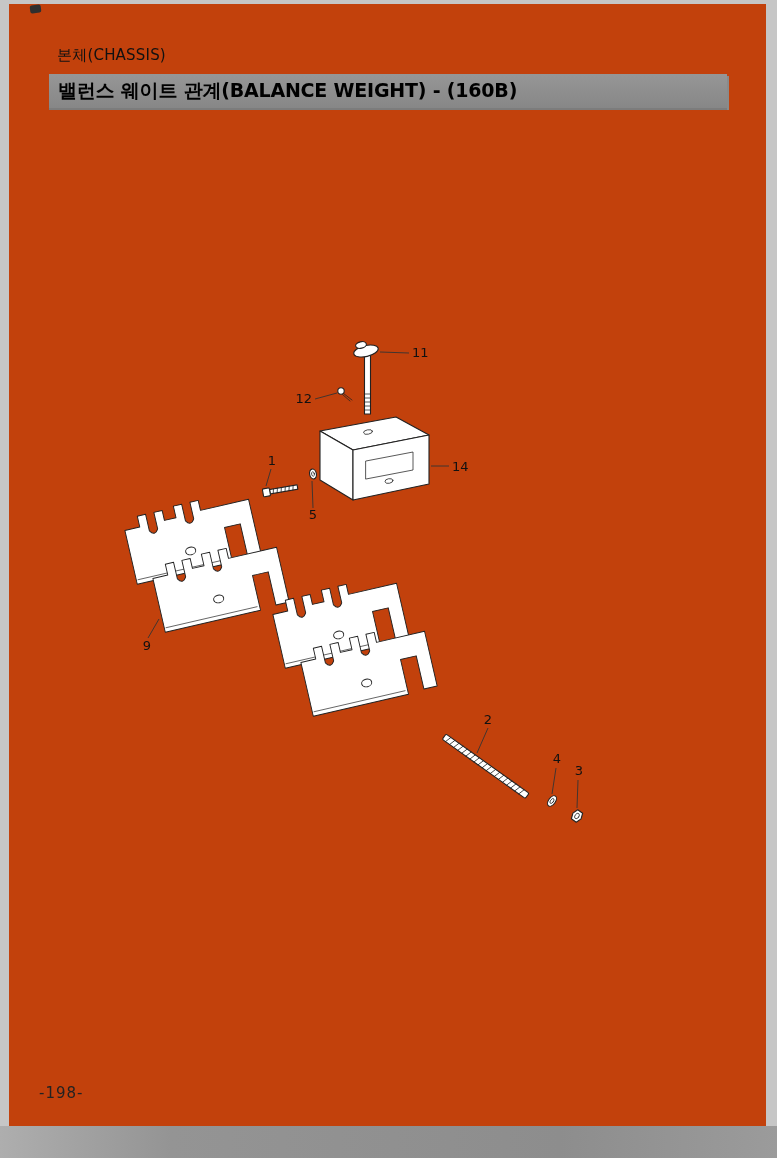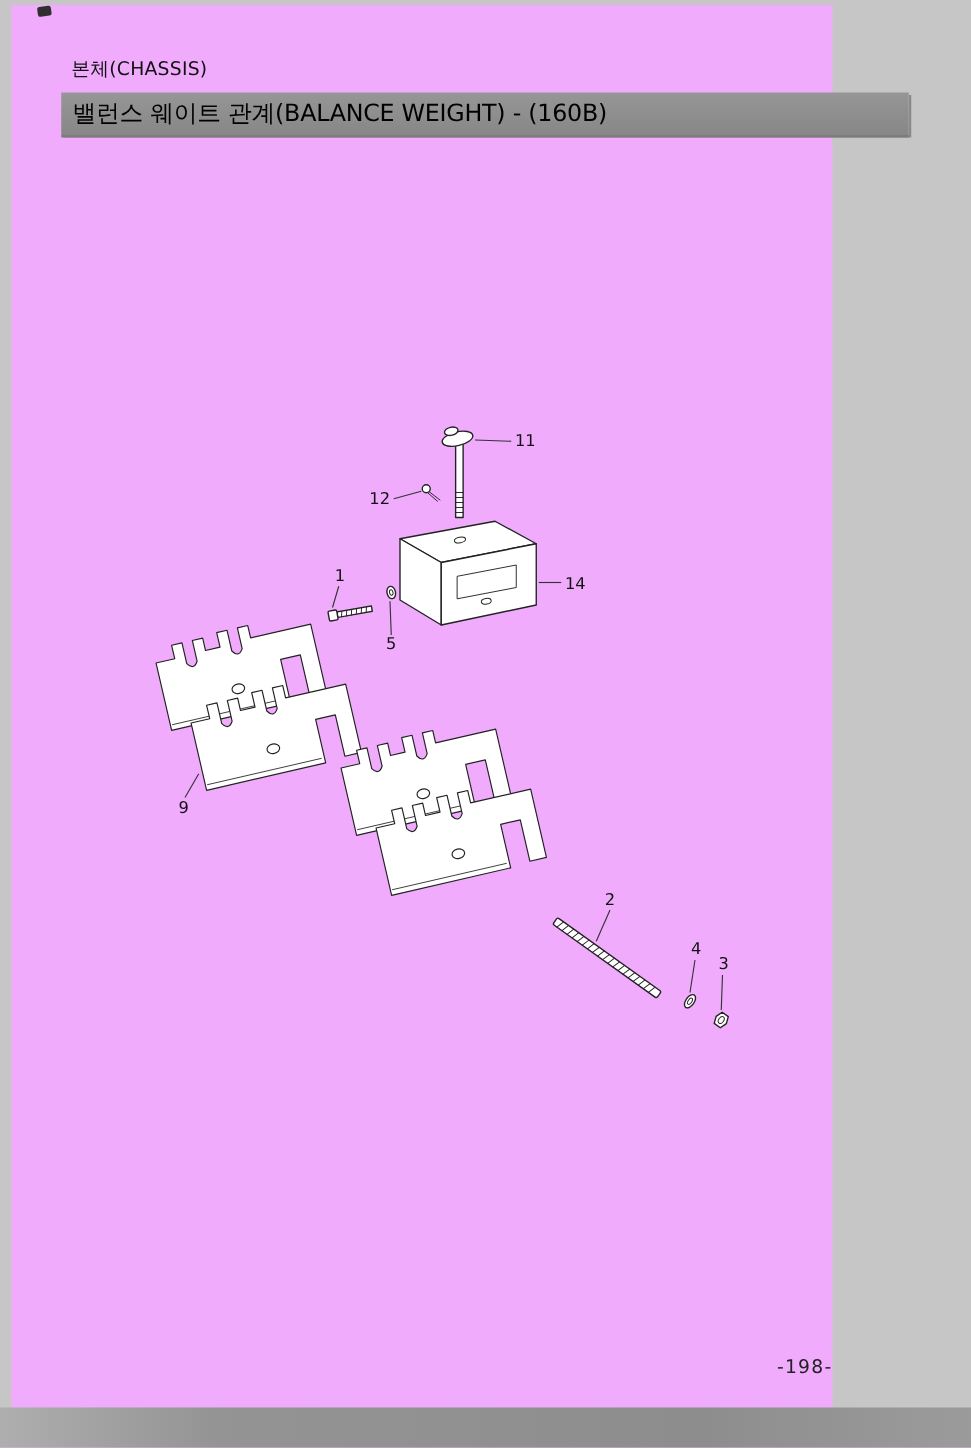--- a/index.html
+++ b/index.html
@@ -2,34 +2,34 @@
 <html><head>
 <meta charset="utf-8">
 <style>
   *{box-sizing:border-box}
   html,body{margin:0;padding:0}
   body{
     width:777px;height:1158px;position:relative;overflow:hidden;
     background:#c6c6c6;
     font-family:"DejaVu Sans","Liberation Sans",sans-serif;
   }
-  .page{position:absolute;left:9px;top:4px;width:657px;height:1122px;background:#f0abfc}
+  .page{position:absolute;left:9px;top:4px;width:757px;height:1122px;background:#c2410c}
   .bottom-band{position:absolute;left:0;bottom:0;width:777px;height:32px;
     background:linear-gradient(90deg,#aeaeae,#949494 22%,#8d8d8d 72%,#9b9b9b)}
   .scan-mark{position:absolute;left:21px;top:1px;width:11px;height:8px;background:#2f2f2f;
     border-radius:2px;transform:rotate(-8deg)}
   .chassis-header{position:absolute;left:48px;top:42px;font-size:15px;color:#111;letter-spacing:.2px}
   .title-bar{position:absolute;left:40px;top:70px;width:678px;height:34px;
     background:linear-gradient(180deg,#969696,#878787);
     box-shadow:0 2px 0 #7c7c7c, 2px 2px 0 #8a8a8a;
     display:flex;align-items:center;padding-left:9px}
-  .title-text{font-size:19px;font-weight:400;color:#000;letter-spacing:-0.2px}
+  .title-text{font-size:19px;font-weight:700;color:#000;letter-spacing:-0.2px}
   .subtitle{position:absolute;left:43px;top:120px;font-size:15.5px;color:#111}
   .diagram{position:absolute;left:0;top:0}
-  .page-number{position:absolute;left:30px;right:0;top:1080px;text-align:right;
+  .page-number{position:absolute;left:30px;right:0;top:1080px;text-align:left;
     font-size:15px;color:#222;letter-spacing:1px}
   
   .shape{fill:#ffffff;stroke:#222222;stroke-width:1.1;stroke-linejoin:round;stroke-linecap:round}
   .thin{fill:none;stroke:#222222;stroke-width:.75;stroke-linejoin:round;stroke-linecap:round}
   .leader{stroke:#333333;stroke-width:.9}
   .plabel{font-size:13px;fill:#111111;font-family:"DejaVu Sans","Liberation Sans",sans-serif}
 </style>
 </head>
 <body>
 

